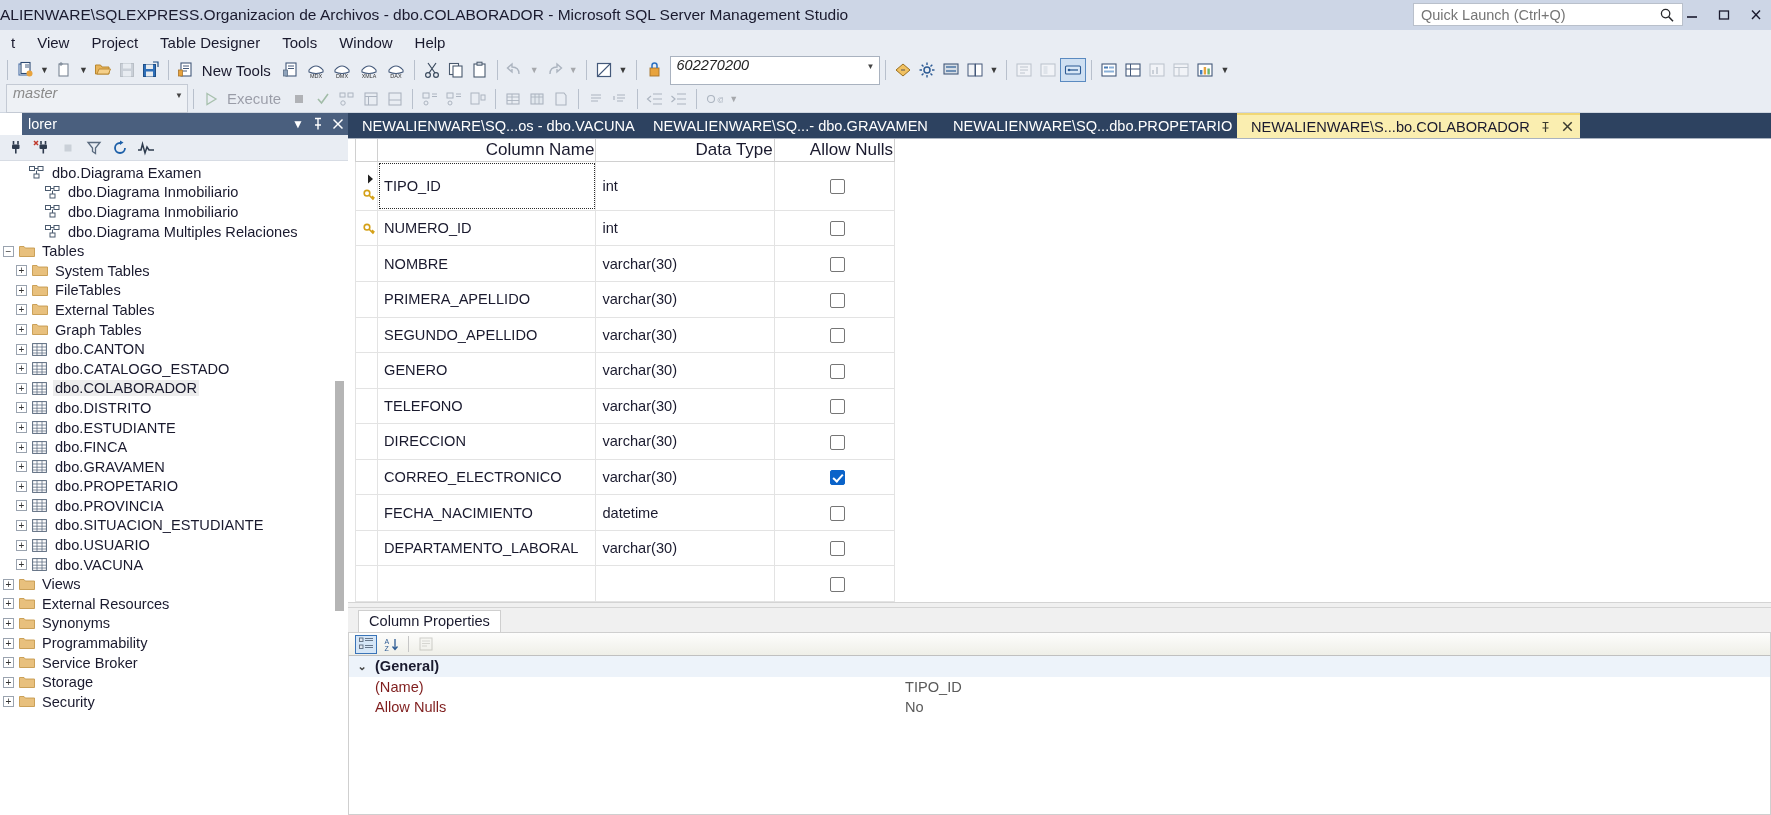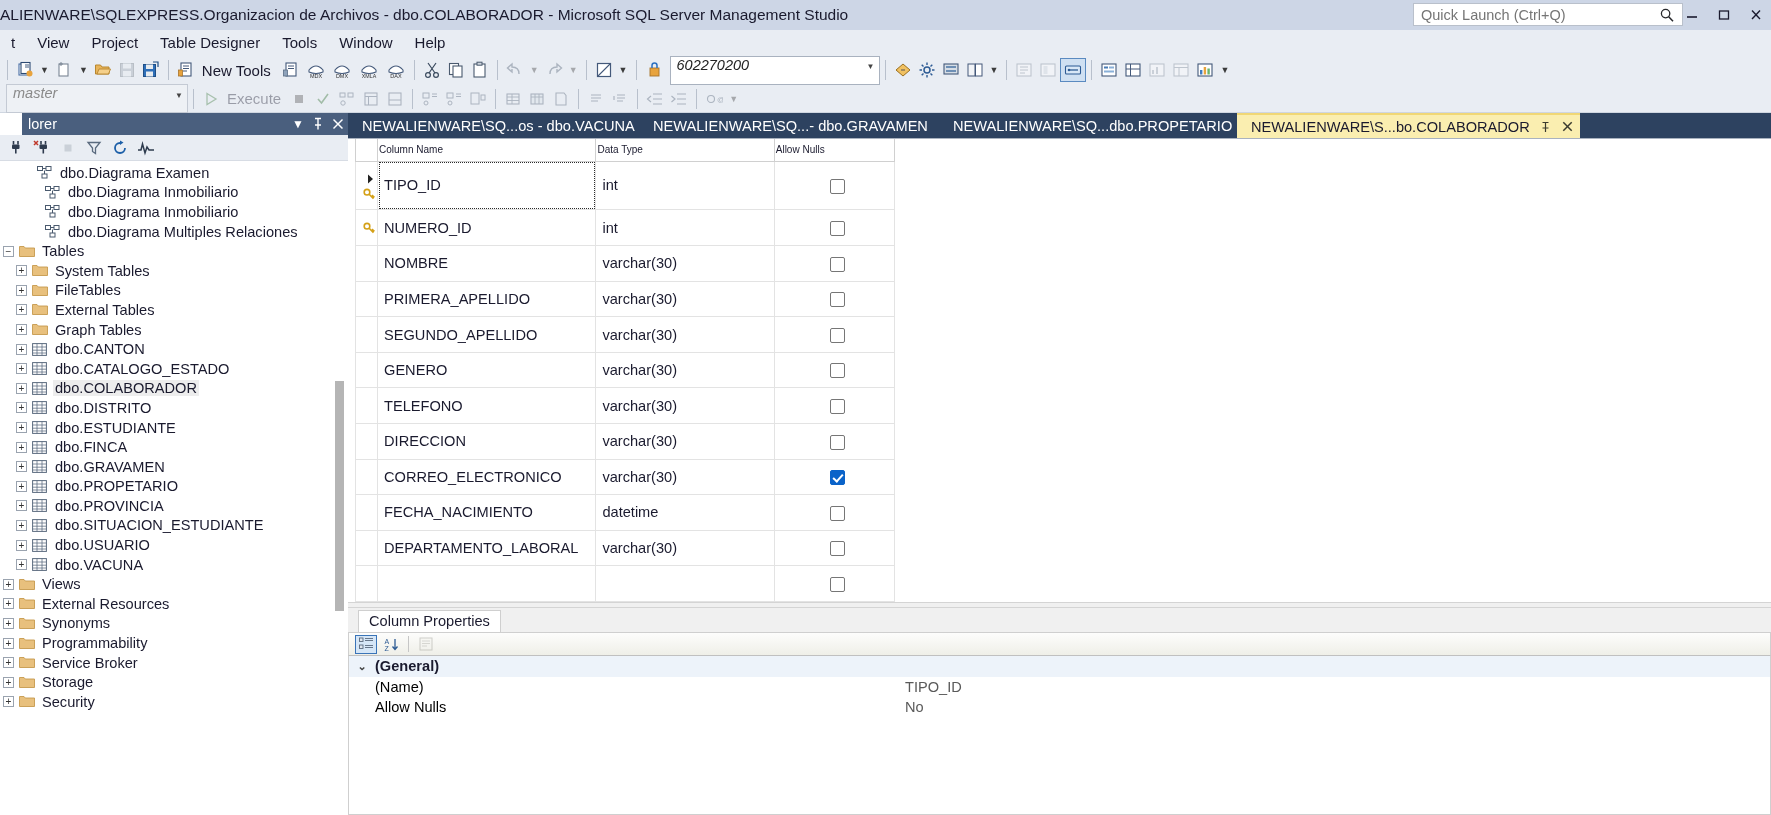--- a/index.html
+++ b/index.html
@@ -241,23 +241,23 @@
     table-layout: fixed;
     width: 540px;
     margin-top: 0px;
   }
   table.designer th {
     height: 22px;
     background: #ffffff;
     border: 1px solid #d0d0d0;
     border-top: none;
     font-weight: normal;
-    font-size: 10px;
+    font-size: 17px;
     color: #1a1a2e;
-    text-align: left;
+    text-align: right;
   }
   table.designer td {
     height: 24px;
     border: 1px solid #e3e3e3;
     border-top: none;
     font-size: 14.6px;
     padding: 0 0 0 6px;
     color: #1a1a2e;
     background:#fff;
     vertical-align: middle;
@@ -344,21 +344,21 @@
   #props-grid {
     flex: 1;
     background: #ffffff;
     border: 1px solid #cfcfcf;
     border-top: none;
     overflow: hidden;
   }
   .prow { display:flex; height: 20.5px; align-items:center; font-size: 14.6px;}
   .prow.group { background: #edf3fa; font-weight: bold; color:#1a1a2e;}
   .prow .pchev { width: 26px; text-align:center; font-size: 11px; color:#444;}
-  .prow .pname { width: 530px; padding-left: 0px; color:#000000;}
+  .prow .pname { width: 530px; padding-left: 0px; color:#7f1d1d;}
   .prow.group .pname { color:#1a1a2e; padding-left:0;}
   .prow .pval { flex:1; color:#5a5a5a; }
   .prow .pindent { width: 26px; }
 
   
   svg { display:block; }
 </style>
 </head>
 <body>
 
@@ -828,21 +828,21 @@
       </span>
       <span class="ex-btn">
         <svg width="18" height="16" viewBox="0 0 18 16">
             <path d="M1 10 L4 10 L5.5 4 L8 13 L10 7 L12 10 L17 10" fill="none" stroke="#2e3b4e" stroke-width="1.5"></path>
           </svg>
       </span>
     </div>
 
     <div id="tree">
       <div id="tree-nodes">
-          <div class="tnode" style="padding-left: 18px;">
+          <div class="tnode" style="padding-left: 10px;">
             <span class="expander"></span>
             <span class="ticon">
               <svg width="15" height="13" viewBox="0 0 15 13">
                 <rect x="0.5" y="0.5" width="5" height="4" fill="#fff" stroke="#4a5a6e" stroke-width="1"></rect>
                 <rect x="9" y="0.5" width="5" height="4" fill="#fff" stroke="#4a5a6e" stroke-width="1"></rect>
                 <rect x="5" y="8" width="5" height="4" fill="#fff" stroke="#4a5a6e" stroke-width="1"></rect>
                 <path d="M5.5 2.5 L9 2.5 M7.5 4.5 L7.5 8" stroke="#4a5a6e" stroke-width="1"></path>
               </svg>
             </span>
             <span class="tlabel">dbo.Diagrama Examen</span>

